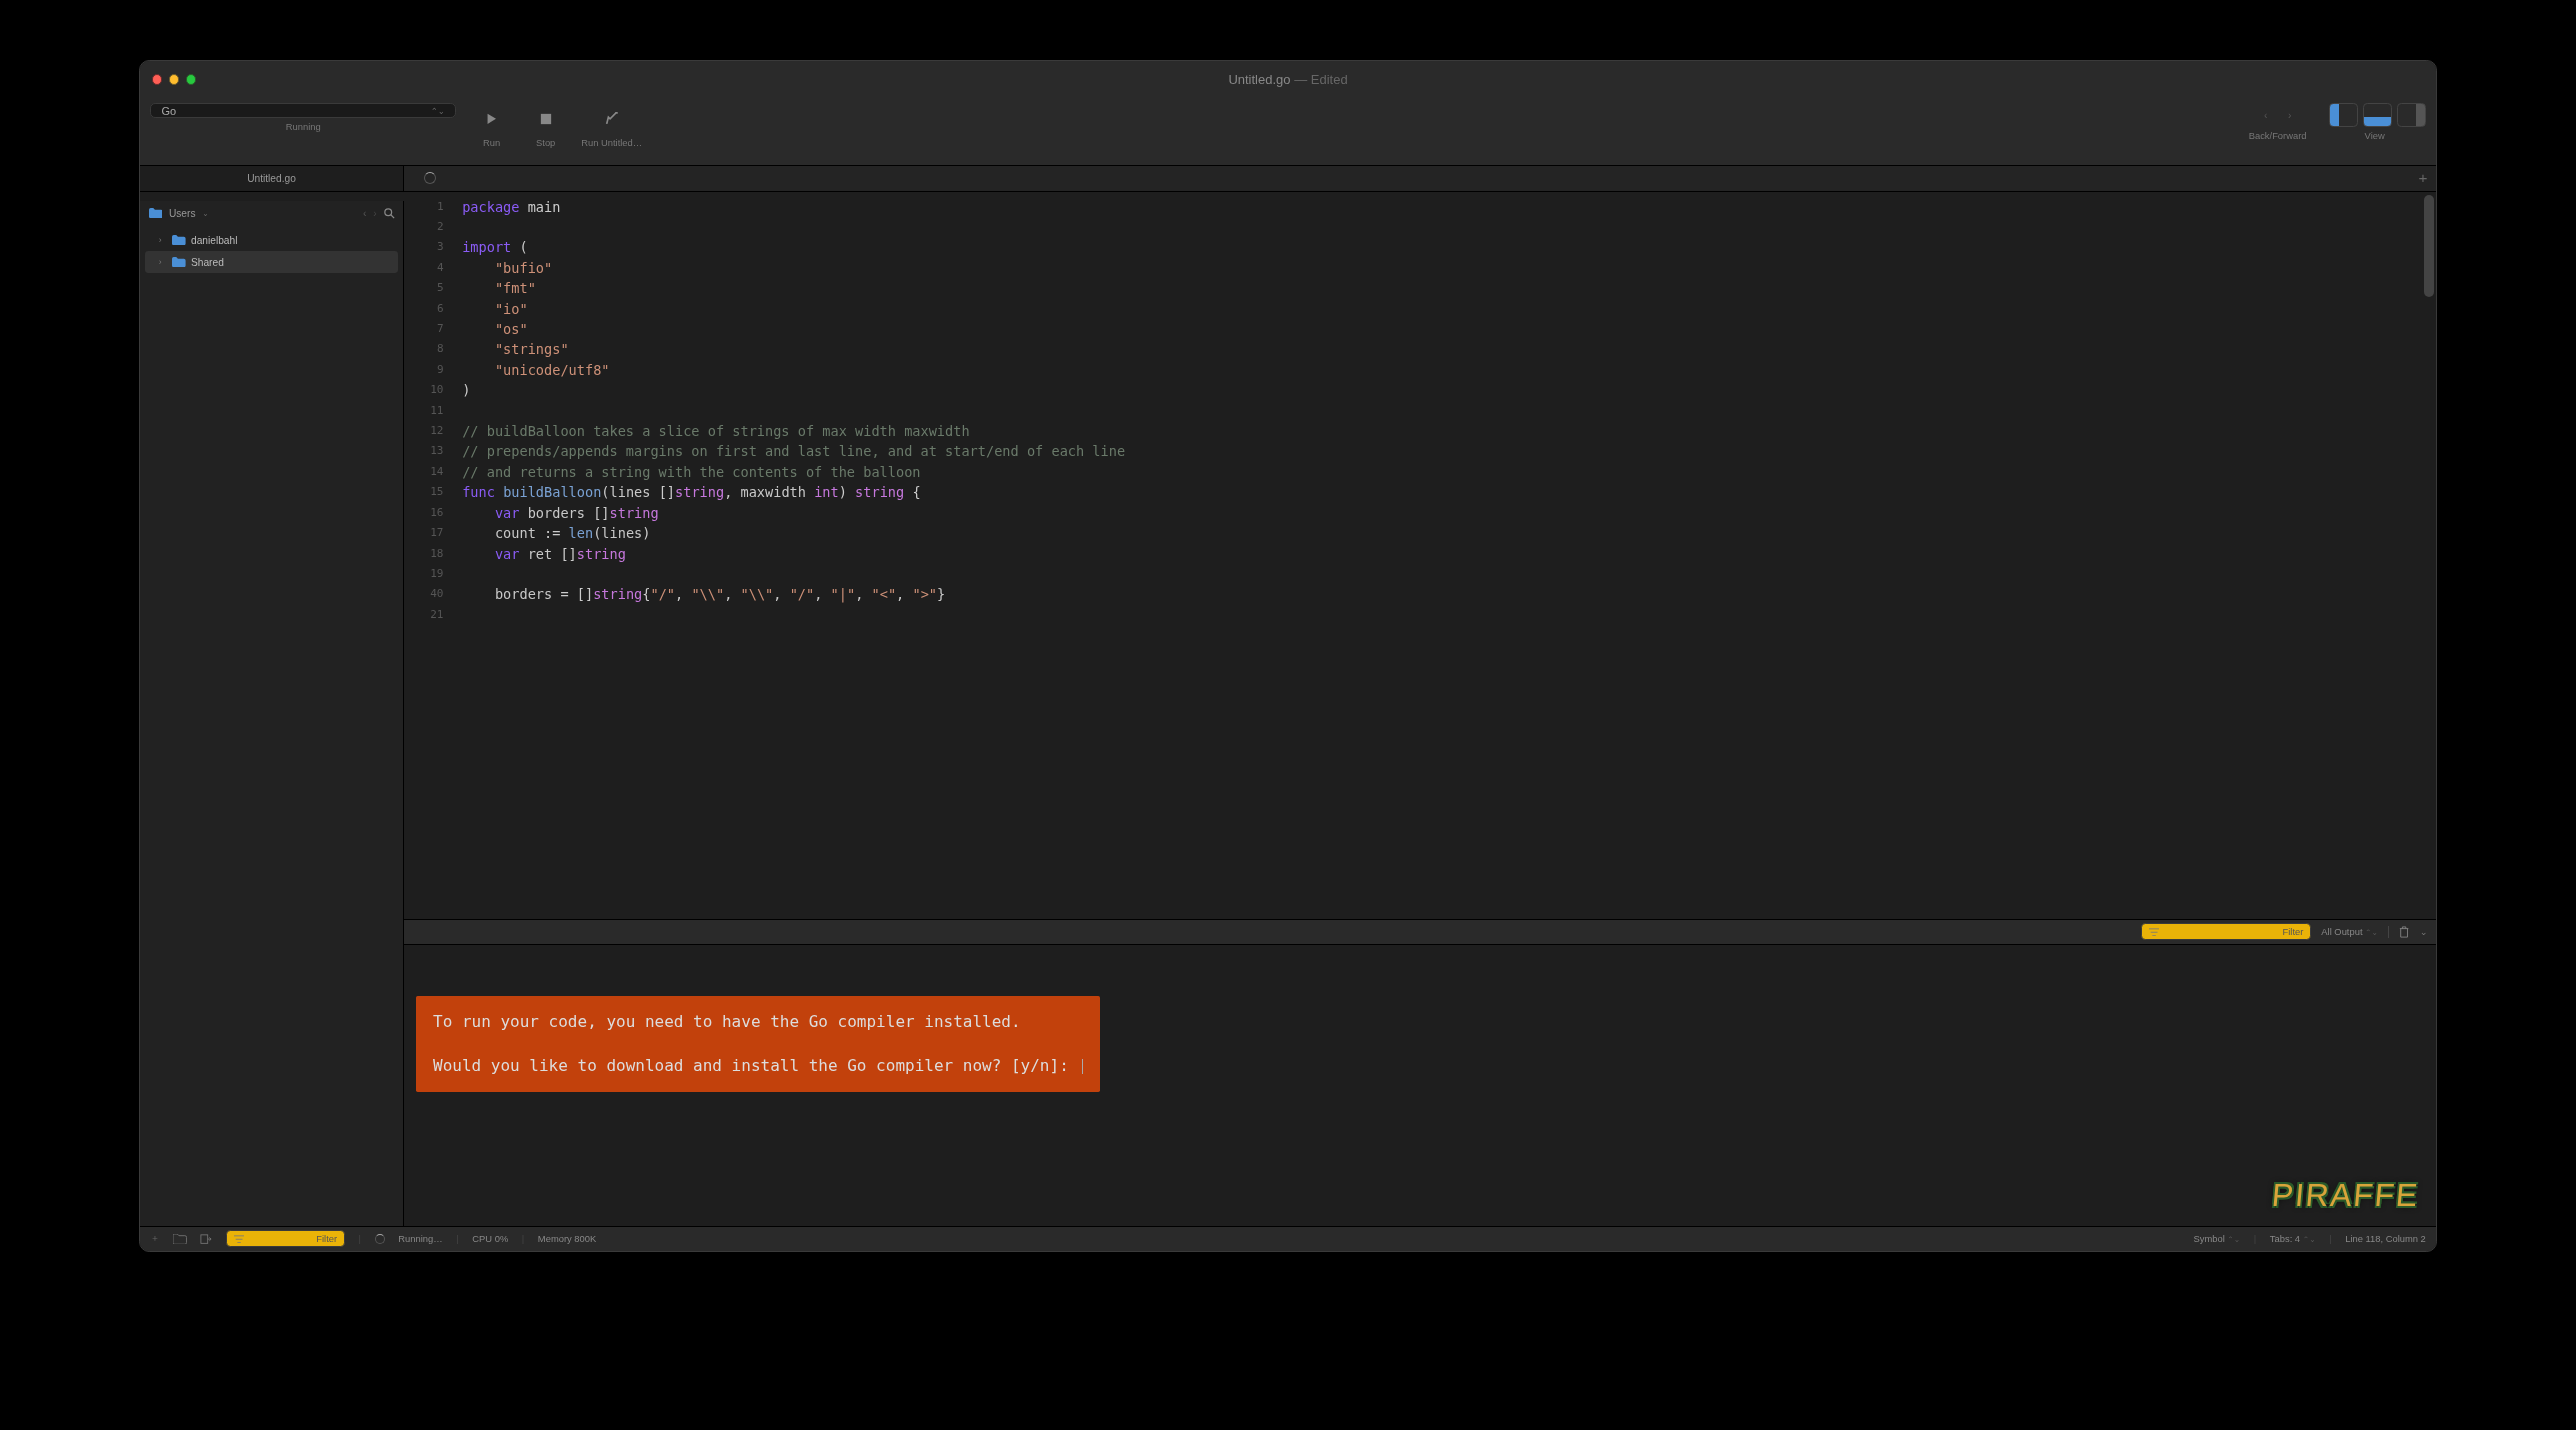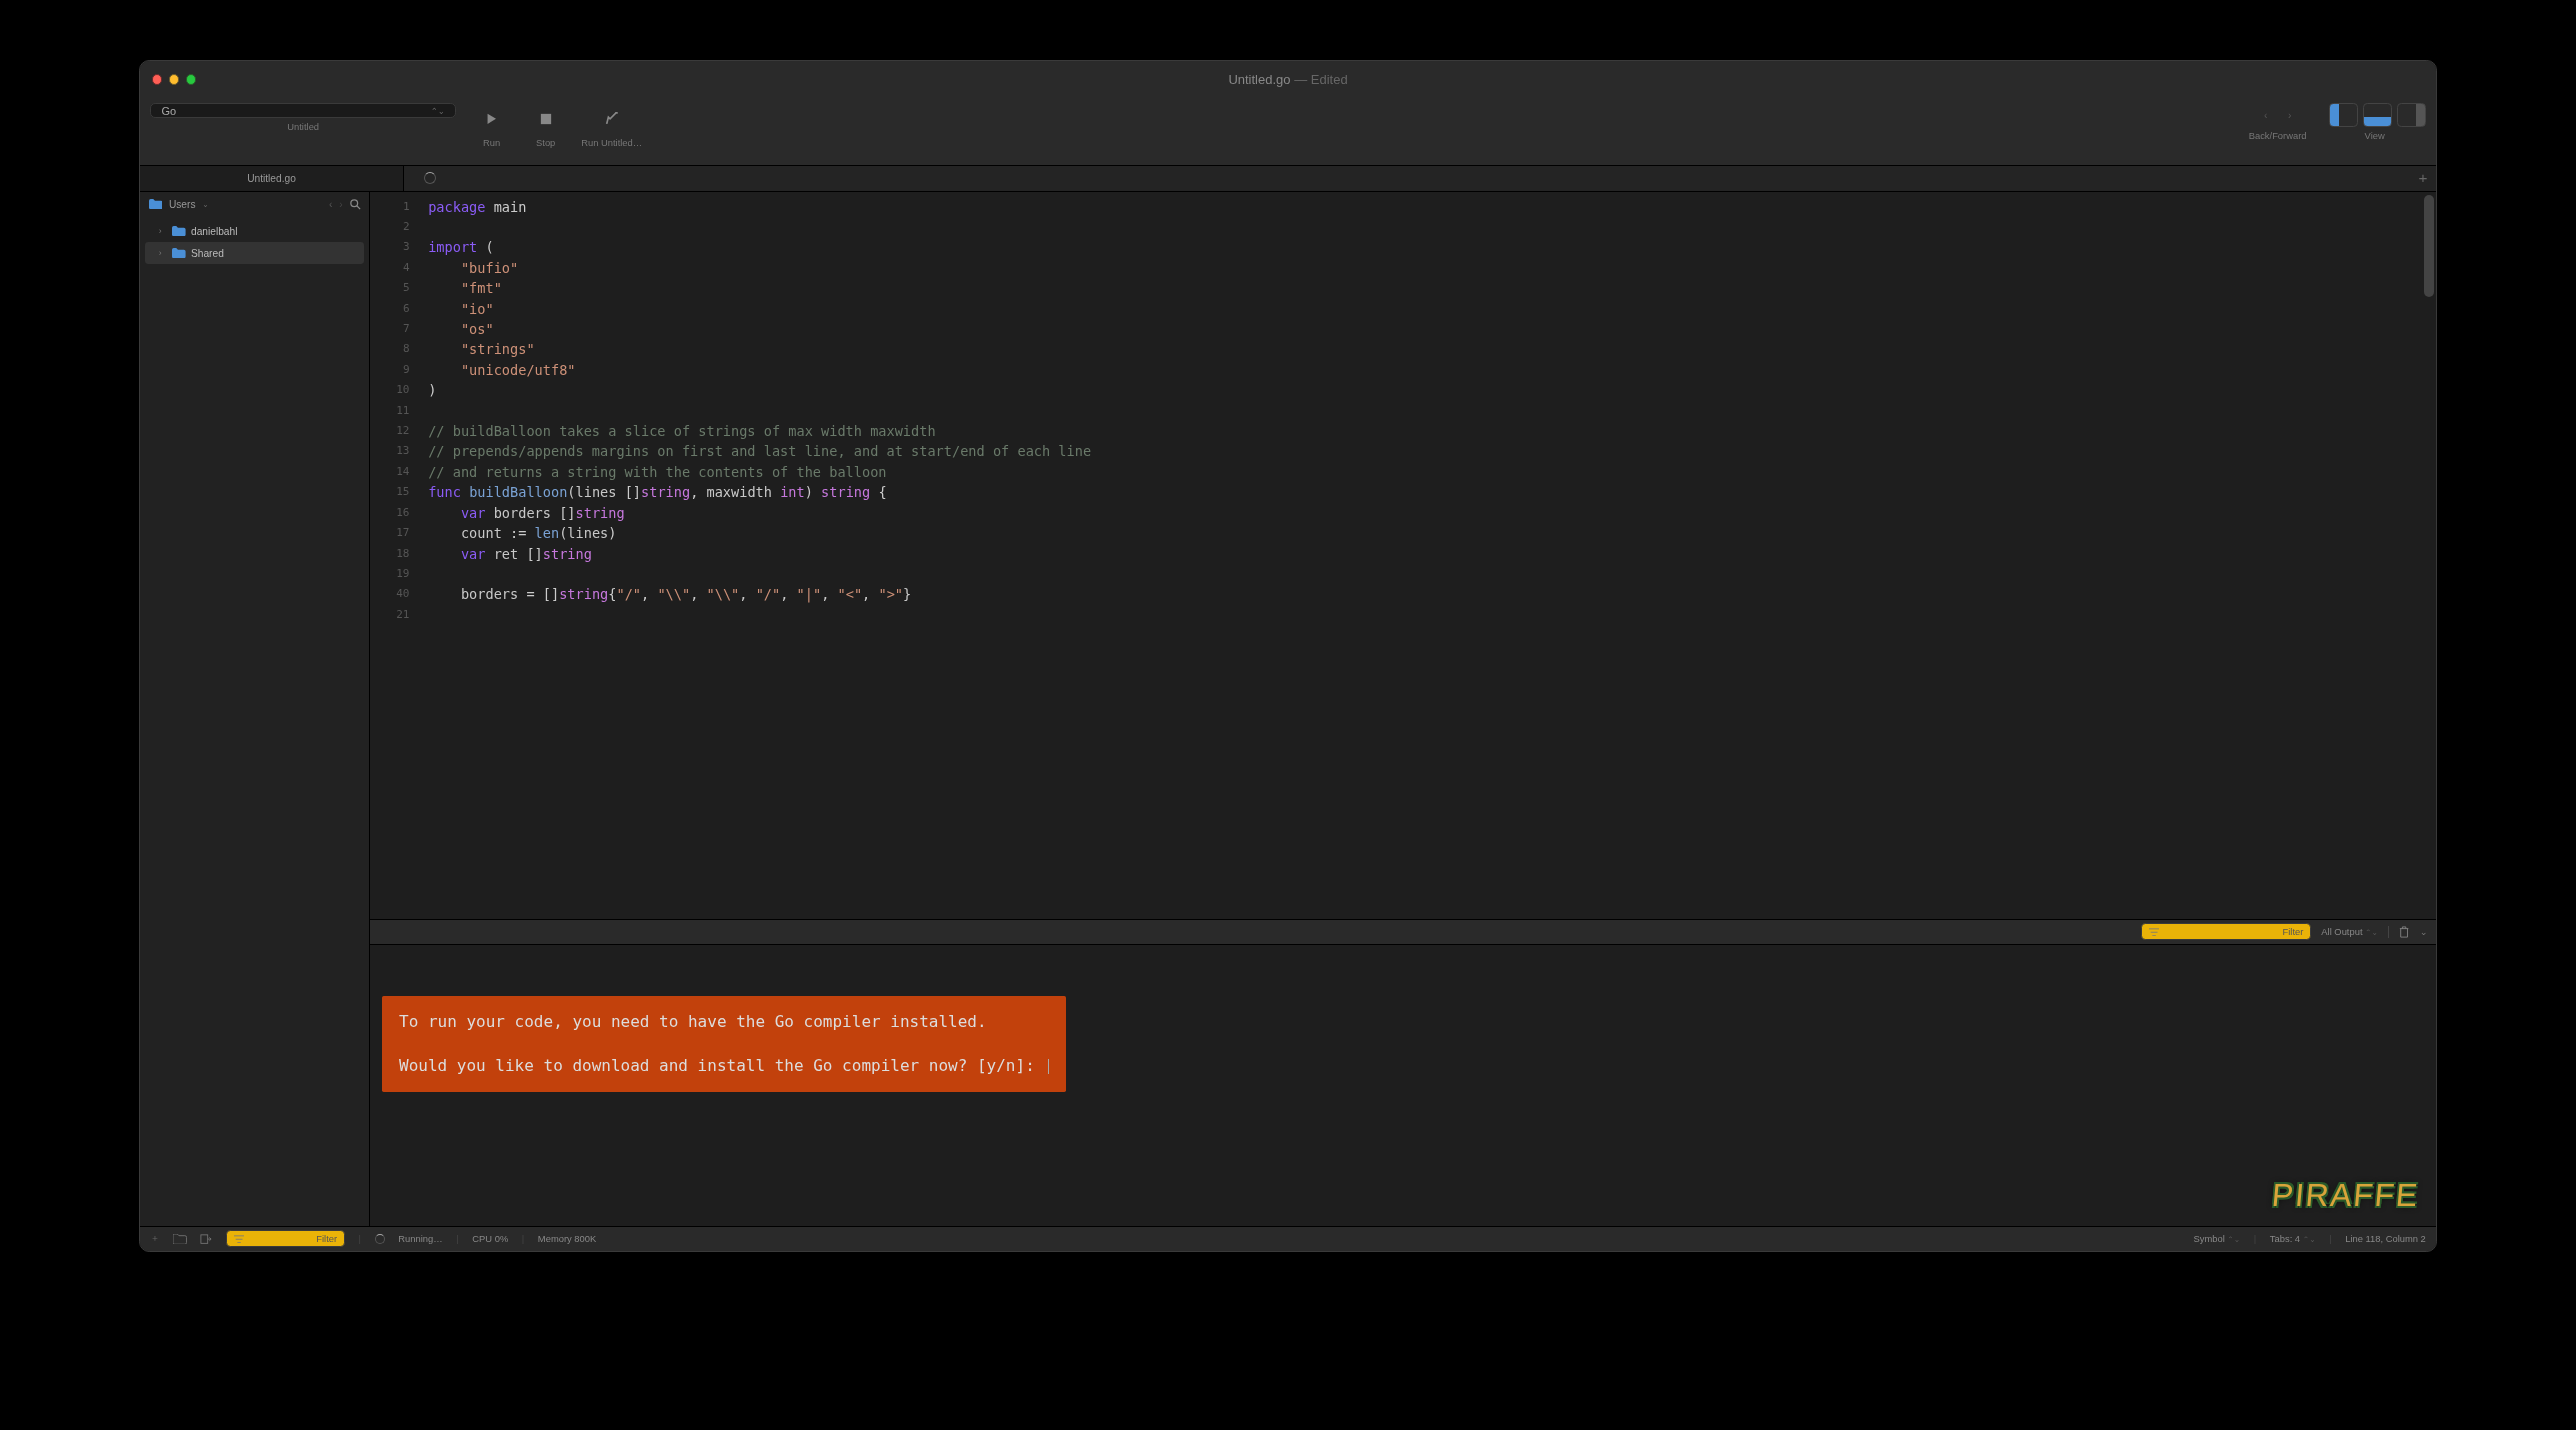--- a/index.html
+++ b/index.html
@@ -108,25 +108,26 @@
     justify-content: center;
     font-size: 10.2px;
     color: #999;
     position: relative;
   }
   .tab-add { position: absolute; right: 8.5px; top: 3.4px; color: #666; font-size: 15.3px; }
 
   .main { flex: 1; display: flex; overflow: hidden; }
 
   .sidebar {
-    width: 230px;
+    width: 264px;
     background: #222;
     border-right: 0.9px solid #000;
     display: flex;
     flex-direction: column;
+    margin-top: 9px;
   }
   .side-head {
     height: 25.5px;
     display: flex;
     align-items: center;
     padding: 0 8.5px;
     gap: 6.8px;
     color: #999;
     font-size: 10.2px;
   }
@@ -270,21 +271,21 @@
       <span>Untitled.go</span><span class="edited"> — Edited</span>
     </div>
   </div>
 
   <div class="toolbar">
     <div class="tool-group">
       <div class="lang-select">
         <span>Go</span>
         <span style="color:#666;font-size:8.5px;">⌃⌄</span>
       </div>
-      <div class="tool-label">Untitled</div>
+      <div class="tool-label">Running</div>
     </div>
 
     <div class="tool-group">
       <div class="tool-row">
         <div class="tool-btn">
           <svg width="13.6" height="13.6" viewBox="0 0 16 16">
               <path d="M3 2 L13 8 L3 14 Z" fill="#888"></path>
             </svg>
         </div>
       </div>

